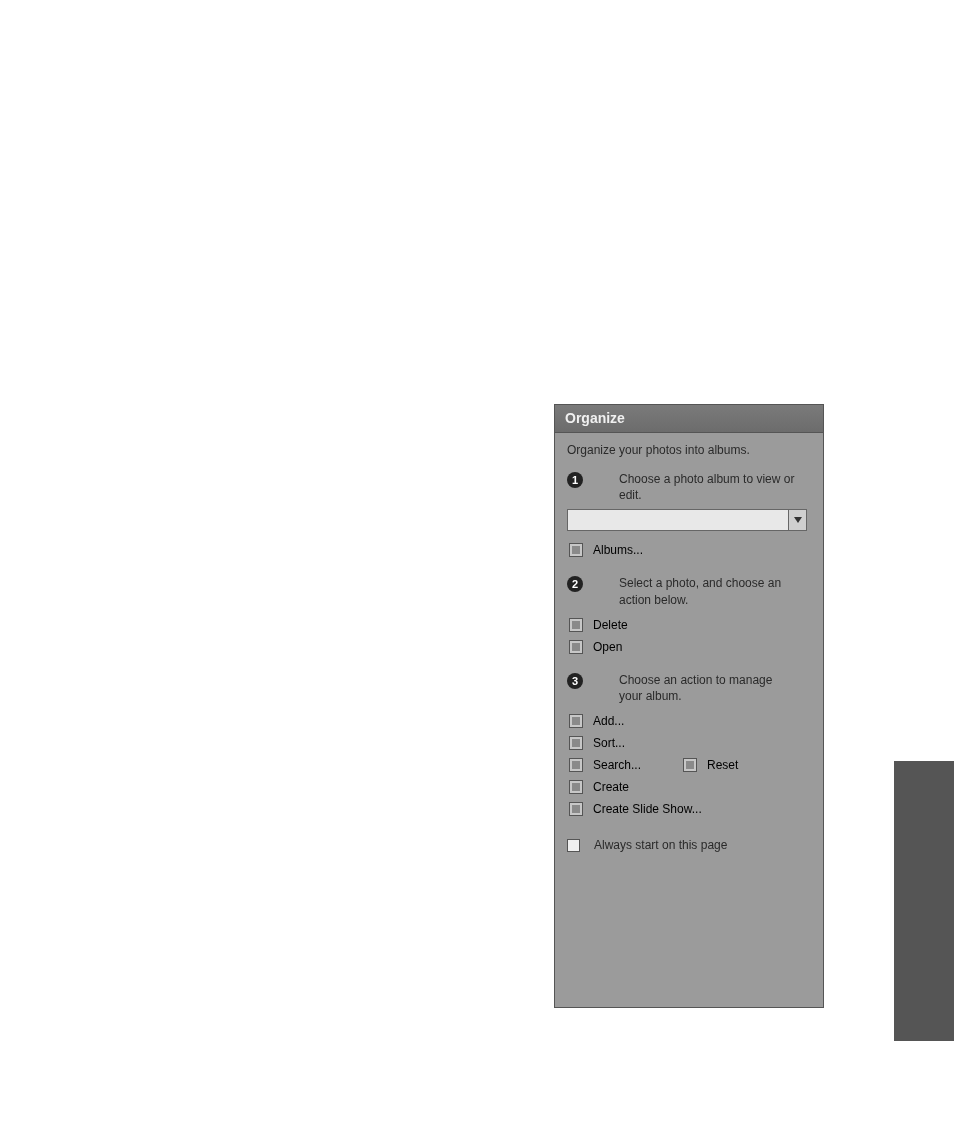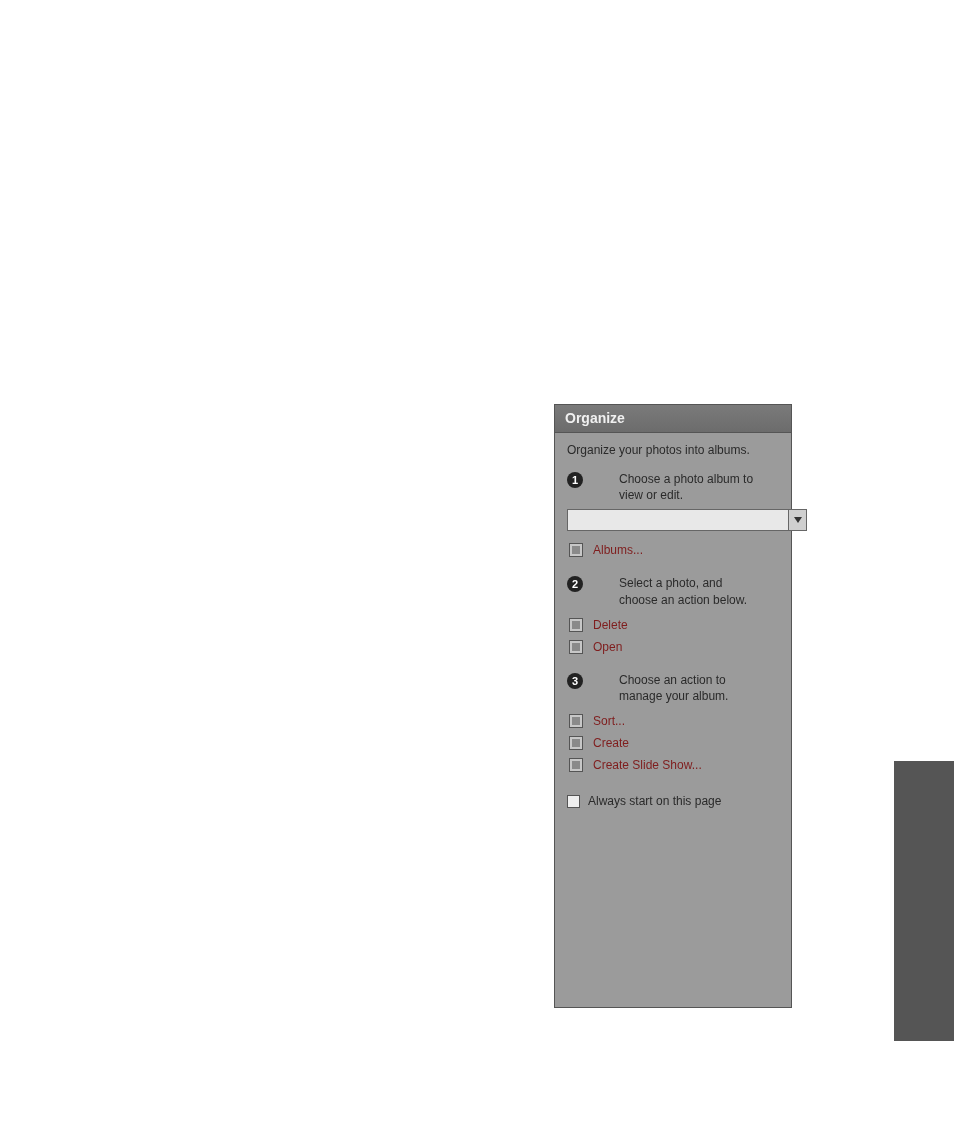--- a/index.html
+++ b/index.html
@@ -8,21 +8,21 @@
     height: 1145px;
     background: #ffffff;
     font-family: Tahoma, Arial, sans-serif;
     position: relative;
     overflow: hidden;
   }
   .panel {
     position: absolute;
     left: 554px;
     top: 404px;
-    width: 238px;
+    width: 270px;
     height: 604px;
     background: #9b9b9b;
     border: 1px solid #555;
   }
   .panel-title {
     height: 28px;
     background: linear-gradient(#7a7a7a,#6c6c6c);
     color: #f0f0f0;
     font-weight: bold;
     font-size: 14px;
@@ -92,27 +92,28 @@
     flex-shrink: 0;
     position: relative;
   }
   .option-icon::after{
     content:"";
     position:absolute;
     left:2px; top:2px;
     width:8px; height:8px;
     background:#8a8a8a;
   }
-  .option-label { color:#7f1d1d; }
+  .option-label { color:#000000; }
   .double-row { display:flex; }
   .double-row .option-row { flex:1; }
   .always-row {
     display:flex;
     align-items:flex-end;
     margin-top: 18px;
+    gap: 6px;
   }
   .chk {
     width: 13px;
     height: 13px;
     background:#efefef;
     border:1px solid #555;
     margin-right: 8px;
   }
   .side-tab {
     position: absolute;
@@ -181,21 +182,35 @@
         <span class="step-num">
           <svg width="16" height="16">
               <circle cx="8" cy="8" r="8" fill="#222"></circle>
               <text x="8" y="12" text-anchor="middle" fill="#fff" font-size="11" font-weight="bold">3</text>
             </svg>
         </span>
         <span class="step-text">Choose an action to manage your album.</span>
       </div>
       <div class="option-row">
         <span class="option-icon"></span>
+        <span class="option-label">Add...</span>
+      </div>
+      <div class="option-row">
+        <span class="option-icon"></span>
         <span class="option-label">Sort...</span>
+      </div>
+      <div class="double-row">
+        <div class="option-row">
+          <span class="option-icon"></span>
+          <span class="option-label">Search...</span>
+        </div>
+        <div class="option-row">
+          <span class="option-icon"></span>
+          <span class="option-label">Reset</span>
+        </div>
       </div>
       <div class="option-row">
         <span class="option-icon"></span>
         <span class="option-label">Create</span>
       </div>
       <div class="option-row">
         <span class="option-icon"></span>
         <span class="option-label">Create Slide Show...</span>
       </div>
     </div>

